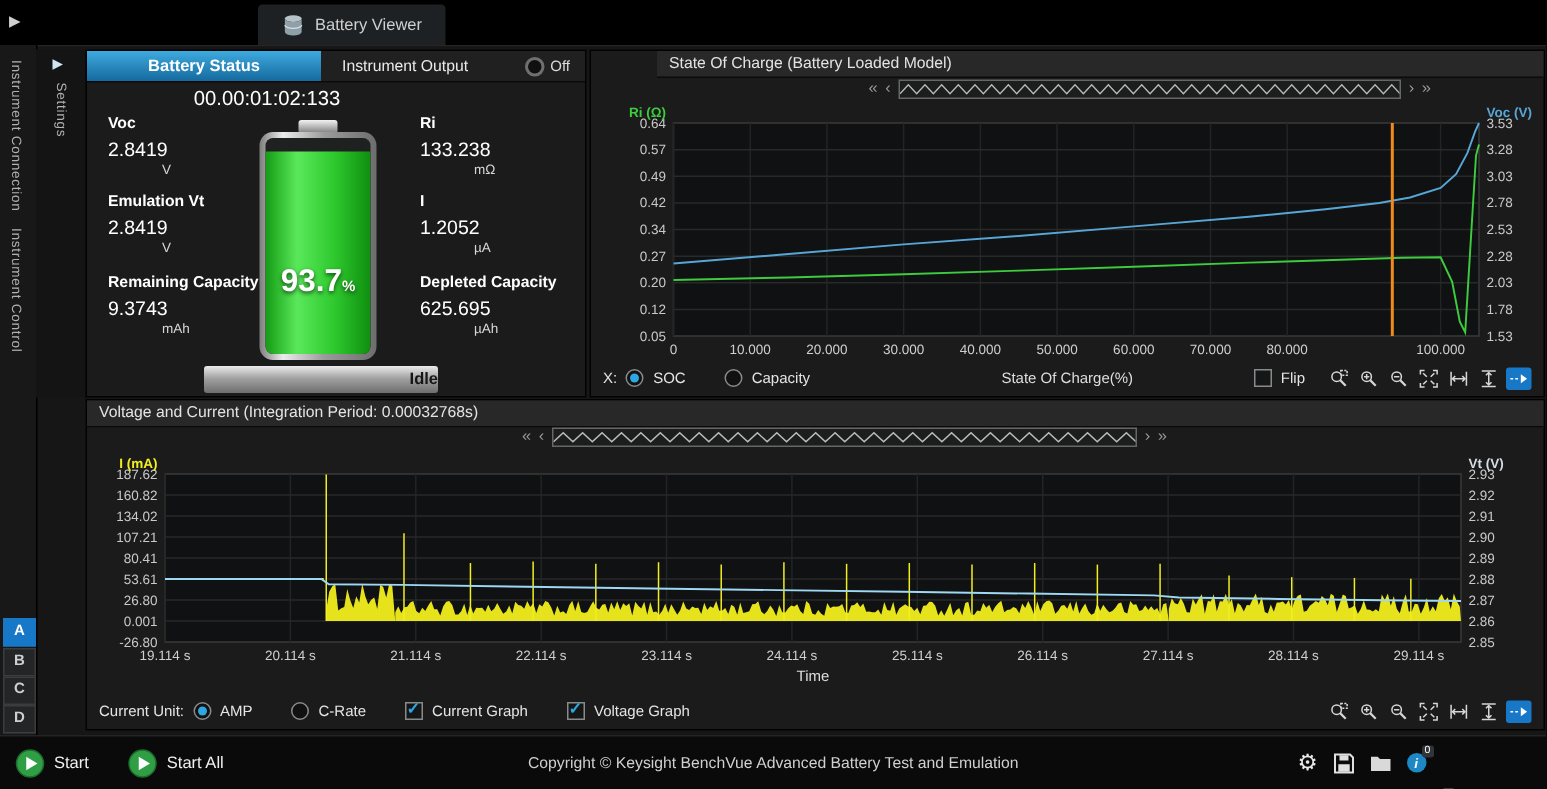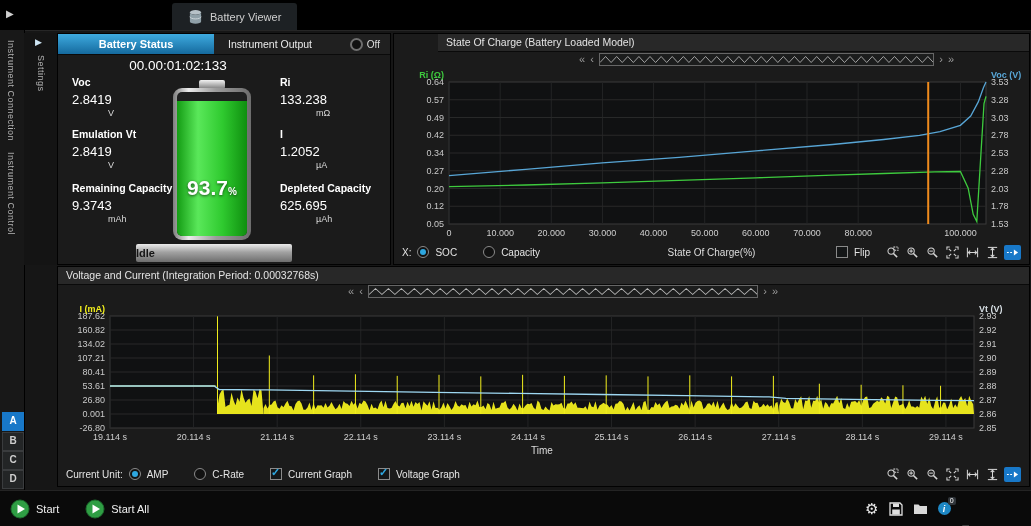--- a/index.html
+++ b/index.html
@@ -58,21 +58,21 @@
            background:linear-gradient(#f2f2f2,#7c7c7c);}
   .bat-body{position:absolute;left:0;top:8px;width:78px;height:152px;border-radius:9px;box-sizing:border-box;
             padding:4px;background:linear-gradient(90deg,#7d7d7d,#ececec 20%,#9c9c9c 55%,#6d6d6d);}
   .bat-inner{width:100%;height:100%;border-radius:5px;background:#1f2020;position:relative;overflow:hidden;}
   .bat-fill{position:absolute;left:0;right:0;bottom:0;background:linear-gradient(90deg,#149c14,#5ae85a 30%,#2fca2f 65%,#0f8f0f);}
   .bat-pct{position:absolute;left:0;right:0;bottom:36px;text-align:center;color:#fff;font-weight:bold;
            font-size:21px;text-shadow:0 1px 3px rgba(0,0,0,.65);}
   .bat-pct .pct-unit{font-size:10px;font-weight:bold;}
   .idle-btn{position:absolute;left:78px;top:210px;width:156px;height:18px;border-radius:2px;cursor:pointer;
             background:linear-gradient(#ececec,#a2a2a2 45%,#6e6e6e);color:#161616;font-size:11px;font-weight:bold;
-            text-align:left;line-height:18px;}
+            text-align:right;line-height:18px;}
 
   
   .soc-panel{left:393px;top:33px;width:637px;height:232px;padding-left:44px;}
   .vi-panel{left:57px;top:266px;width:973px;height:221px;}
   .range-sel{position:absolute;height:13px;display:flex;align-items:center;gap:5px;}
   .soc-panel .range-sel{top:19px;left:185px;width:375px;}
   .vi-panel .range-sel{top:18px;left:290px;width:430px;}
   .rs-btn{color:#9a9a9a;font-size:11px;line-height:11px;cursor:pointer;}
   .rs-box{flex:1;height:11px;border:1px solid #666;background:#1c1d1d;cursor:pointer;}
   .rs-wave{width:100%;height:100%;display:block;}
@@ -493,20 +493,21 @@
         </svg>
       <span>Start</span>
     </span>
     <span class="start-btn" style="margin-left:18px;">
       <svg width="20" height="20" viewBox="0 0 20 20">
           <circle cx="10" cy="10" r="9" fill="#2f9e44" stroke="#1d6b2d"></circle>
           <polygon points="7.5,5.5 15,10 7.5,14.5" fill="#fff"></polygon>
         </svg>
       <span>Start All</span>
     </span>
+    <span class="copyright">Copyright © Keysight BenchVue Advanced Battery Test and Emulation</span>
     <span class="footer-icons">
       <span class="f-icon gear">⚙</span>
       <span class="f-icon">
         <svg width="14" height="14" viewBox="0 0 14 14">
             <path d="M1,1 H11 L13,3 V13 H1 Z" fill="none" stroke="#e0e0e0" stroke-width="1.3"></path>
             <rect x="4" y="1.5" width="6" height="3.5" fill="#e0e0e0"></rect>
             <rect x="3.2" y="7.5" width="7.6" height="5" fill="#e0e0e0"></rect>
           </svg>
       </span>
       <span class="f-icon">

